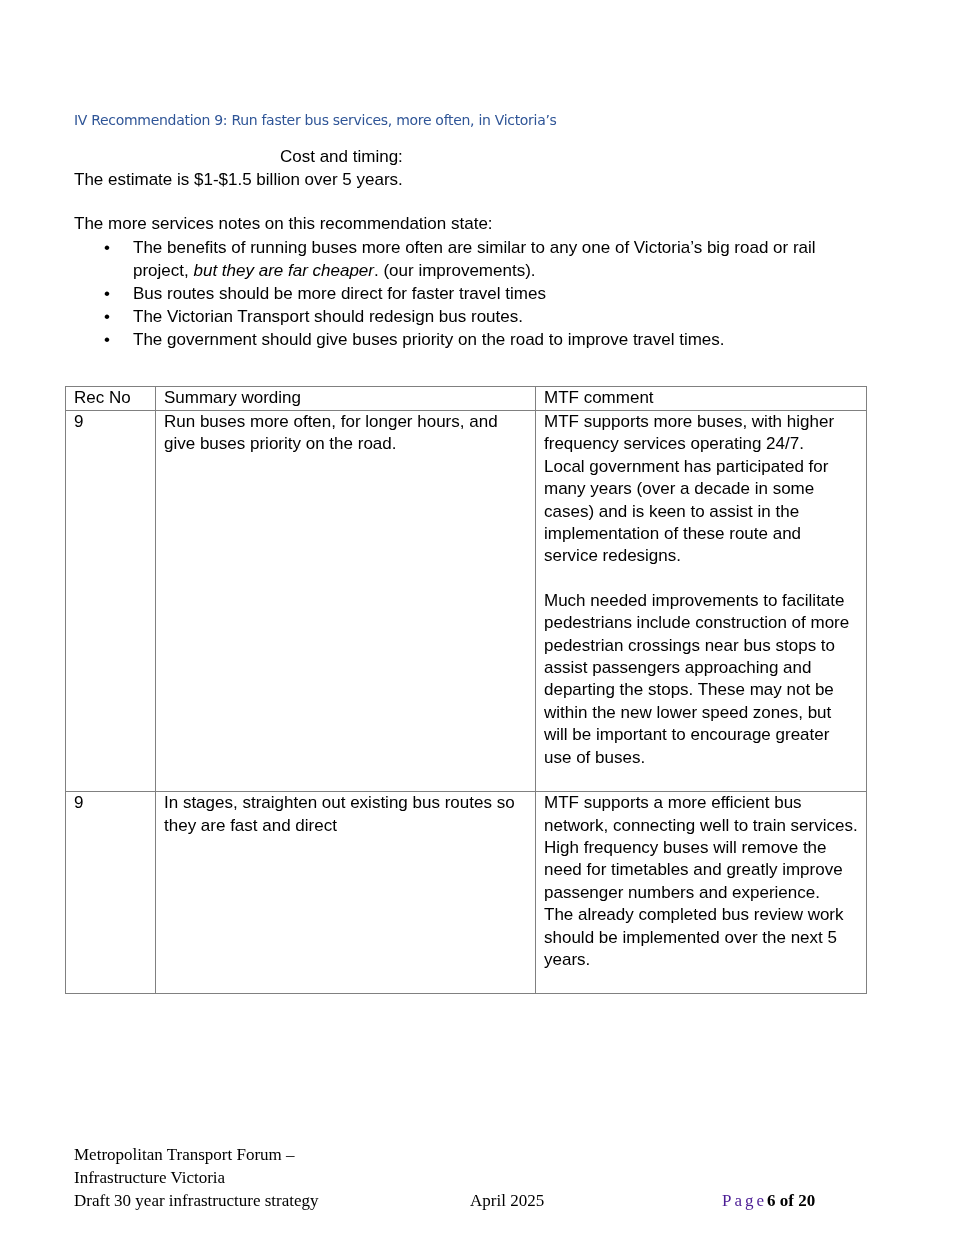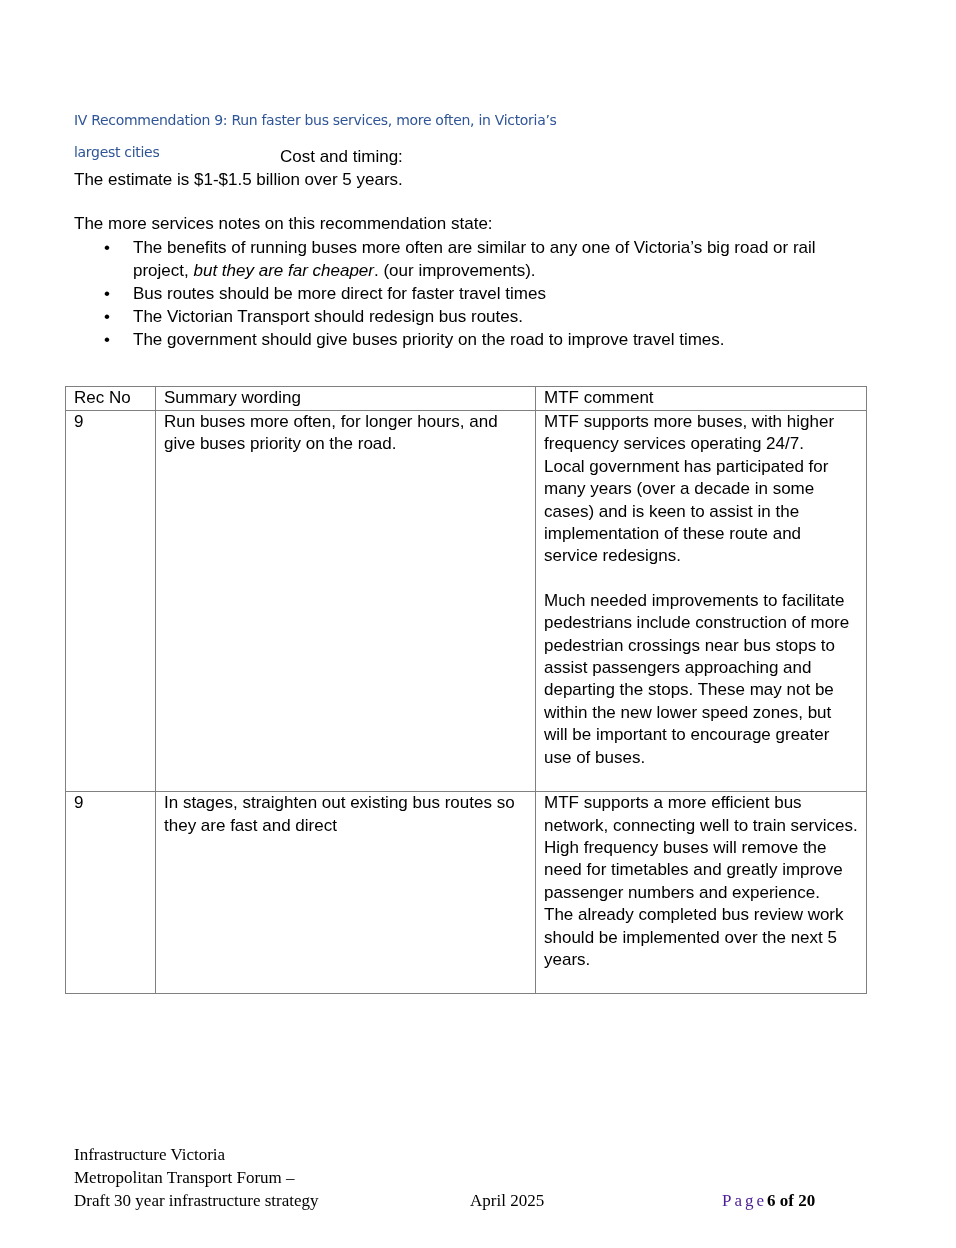--- a/index.html
+++ b/index.html
@@ -23,21 +23,20 @@
   .f-mid { left: 470px; top: 1189px; }
   .f-right { left: 722px; top: 1189px; }
   .page-word { color: #4c1d95; letter-spacing: 3px; }
   .bold { font-weight: bold; }
 </style>
 </head>
 <body>
 
 <div class="heading">
   <div>IV Recommendation 9: Run faster bus services, more often, in Victoria’s</div>
-  <div>largest cities</div>
 </div>
 
 <div class="para p1">
   <div>Cost and timing:</div>
   <div>The estimate is $1-$1.5 billion over 5 years.</div>
 </div>
 
 <div class="para p2">The more services notes on this recommendation state:</div>
 
 <ul class="bullets">
@@ -85,20 +84,20 @@
       <td class="c3">
         <div>MTF supports a more efficient bus network, connecting well to train services. High frequency buses will remove the need for timetables and greatly improve passenger numbers and experience.</div>
         <div>The already completed bus review work should be implemented over the next 5 years.</div>
         <div class="gap"></div>
       </td>
     </tr>
   </tbody>
 </table>
 
 <div class="footer f-left">
+  <div>Metropolitan Transport Forum –</div>
   <div>Infrastructure Victoria</div>
-  <div>Metropolitan Transport Forum –</div>
   <div>Draft 30 year infrastructure strategy</div>
 </div>
 <div class="footer f-mid">April 2025</div>
 <div class="footer f-right">
   <span class="page-word">Page</span><span class="bold">6</span>&nbsp;<span class="bold">of 20</span>
 </div>
 
 </body></html>

